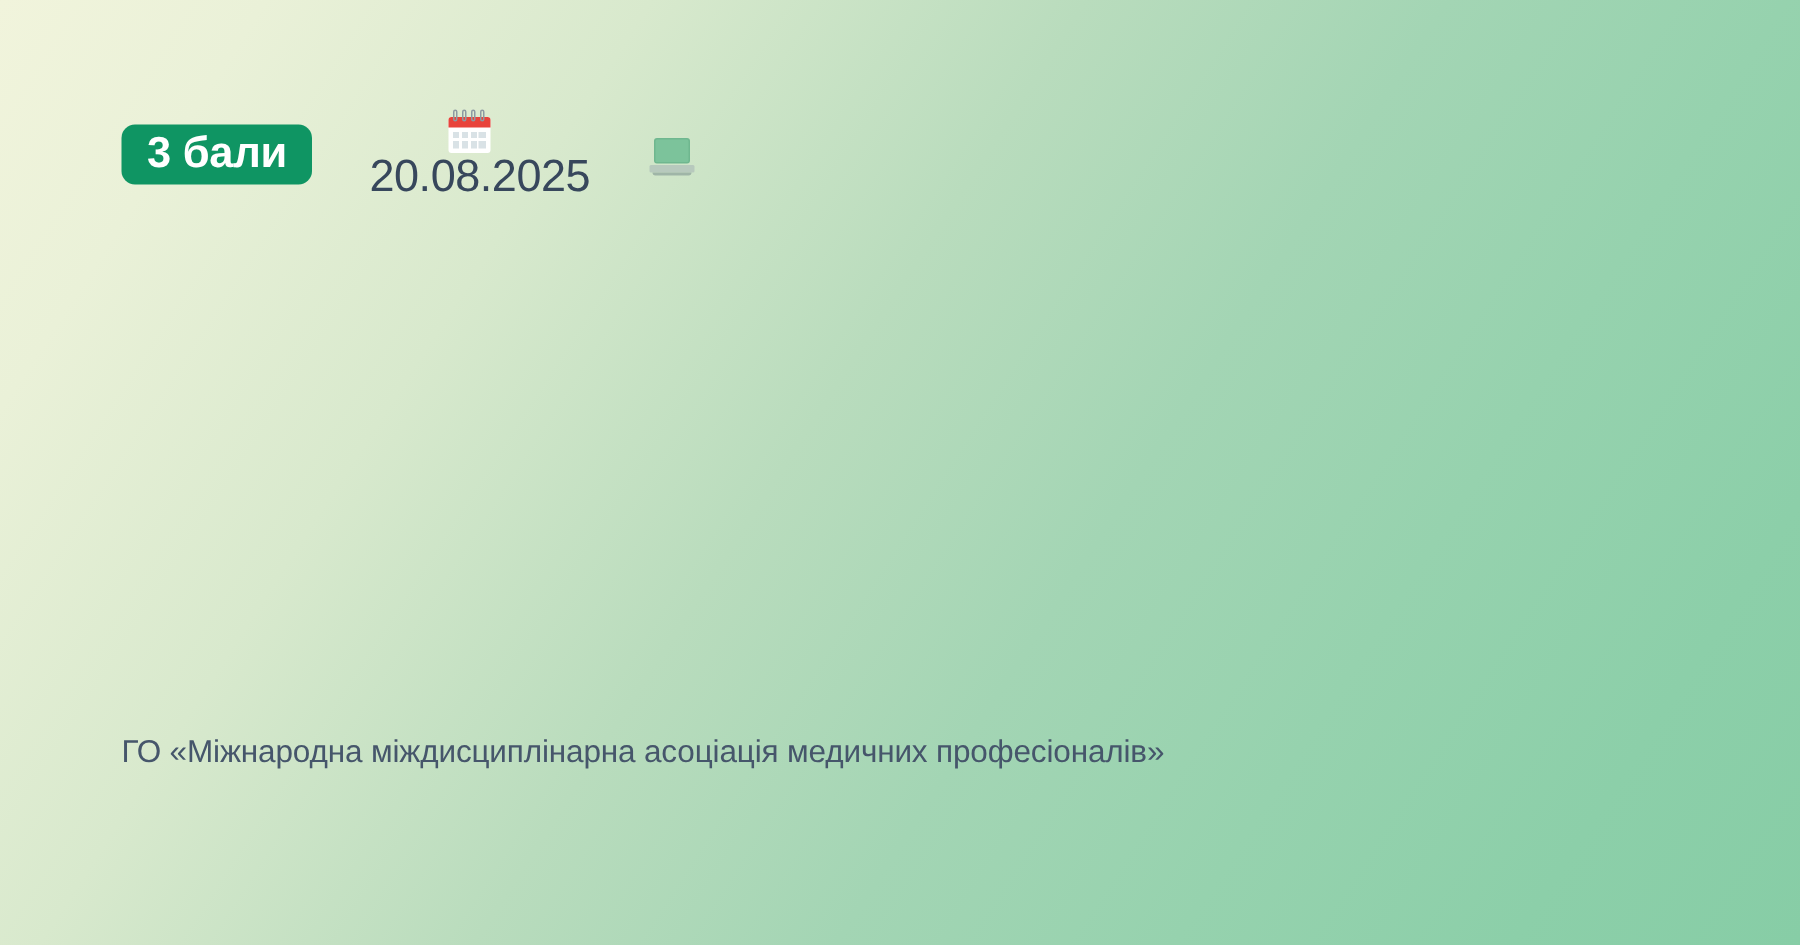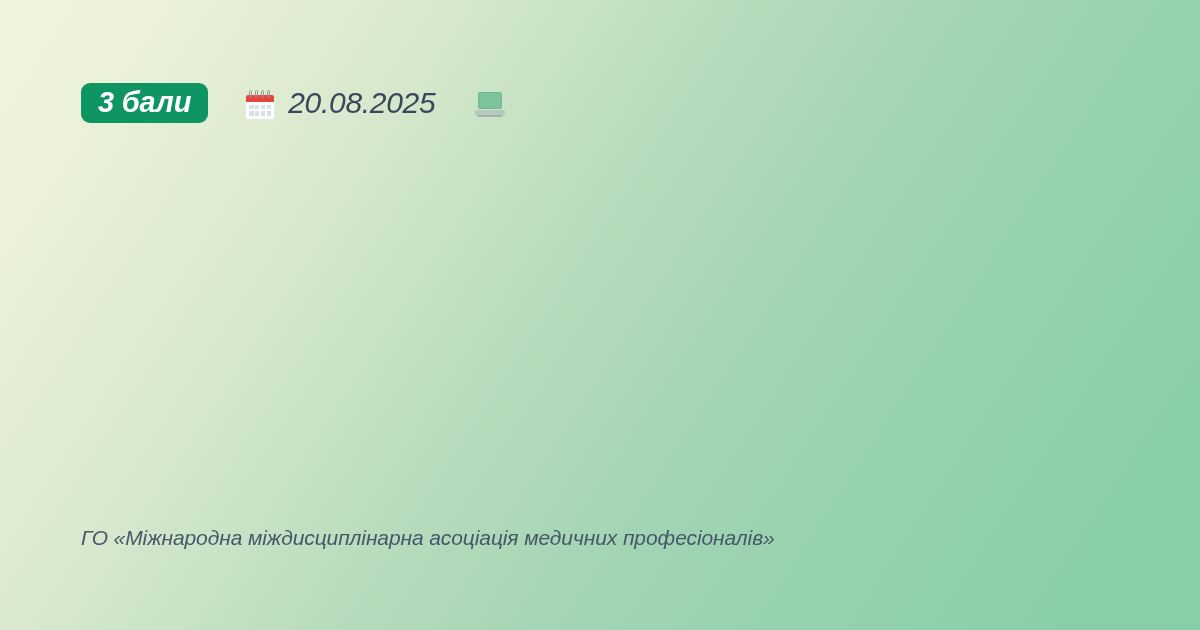--- a/index.html
+++ b/index.html
@@ -29,21 +29,20 @@
         #eaf1d8 11%,
         #d8e9cd 27%,
         #b9dcbd 45%,
         #a3d5b4 60%,
         #96d2ae 74%,
         #8ccfa9 88%,
         #87cda6 100%
       );
     display: flex;
     flex-direction: column;
-    font-style: italic;
   }
 
   
   .meta-row {
     display: flex;
     align-items: center;
     height: 42px;
     flex: 0 0 auto;
   }
 
@@ -64,20 +63,21 @@
   }
 
   .meta-item {
     display: inline-flex;
     align-items: center;
     white-space: nowrap;
     color: #37475c;
     font-size: 30px;
     font-weight: 400;
     letter-spacing: -0.3px;
+    flex-direction: column;
   }
 
   .meta-item.date { margin-left: 38px; }
   .meta-item.format { margin-left: 40px; }
 
   
   .icon-calendar {
     position: relative;
     display: inline-block;
     width: 28px;
@@ -172,21 +172,21 @@
     font-weight: 700;
     letter-spacing: -0.8px;
     flex: 0 0 auto;
   }
 
   .spacer { flex: 1 1 auto; }
 
   
   .footer {
     flex: 0 0 auto;
-    padding-bottom: 78px;
+    padding-bottom: 114px;
     color: #46566b;
     font-size: 21px;
     line-height: 1.35;
     font-weight: 400;
     letter-spacing: -0.1px;
     max-width: 1040px;
   }
 </style>
 </head>
 <body>

